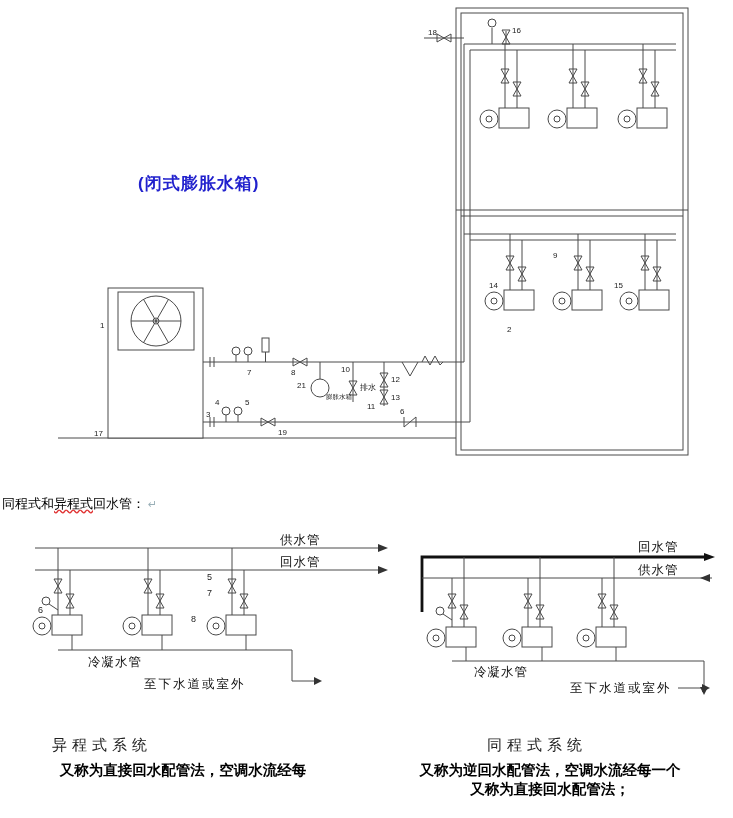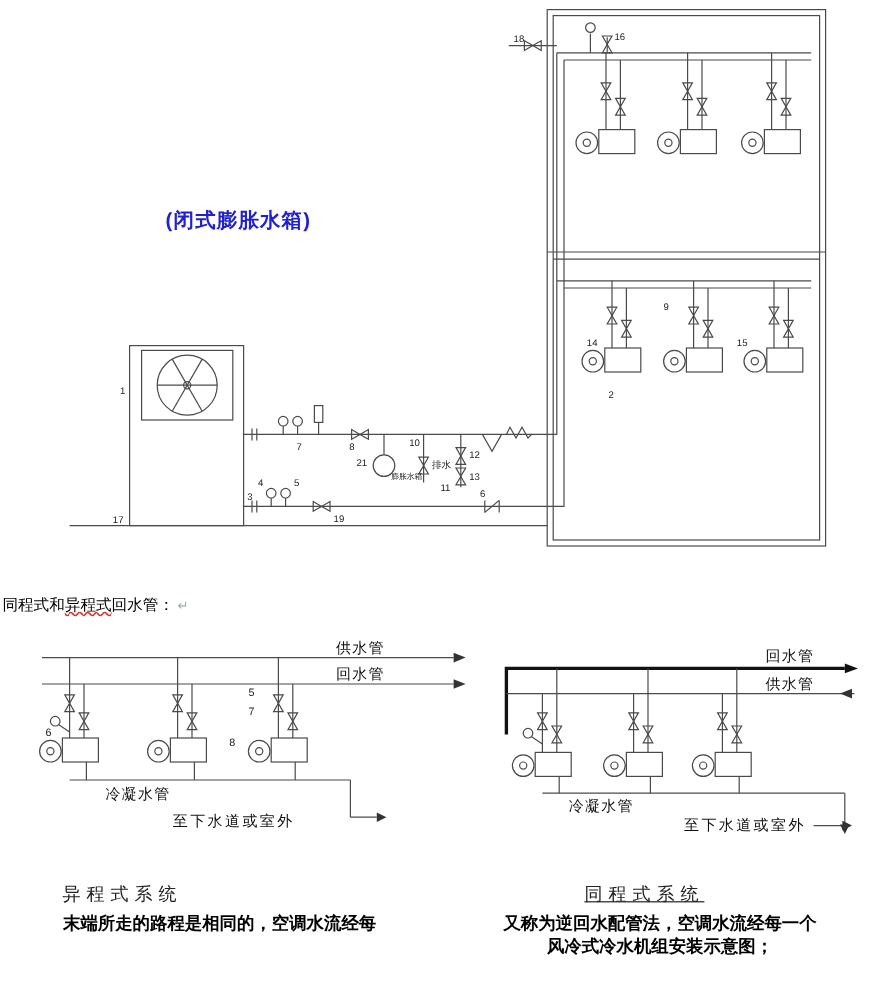--- a/index.html
+++ b/index.html
@@ -9,21 +9,21 @@
          letter-spacing:3px;color:#2121cd;white-space:nowrap;}
   .subtitle{position:absolute;left:138px;top:150px;font-size:17px;font-weight:bold;
             letter-spacing:1px;color:#2121cd;white-space:nowrap;margin-top:22px;}
   .section-heading{position:absolute;left:2px;top:481px;font-size:13px;color:#000;white-space:nowrap;margin-top:14px;}
   .spell{text-decoration:underline;text-decoration-style:wavy;text-decoration-color:#e03030;
          text-decoration-skip-ink:none;}
   .pmark{color:#9ab0b8;font-size:11px;margin-left:3px;}
   .sys-title{position:absolute;top:736px;width:170px;text-align:left;font-size:15px;
              letter-spacing:5px;color:#222;white-space:nowrap;}
   .sys-title.left{left:52px;}
-  .sys-title.right{left:487px;text-decoration:underline;}
+  .sys-title.right{left:487px;}
   .caption{position:absolute;top:761px;text-align:center;font-size:14.5px;font-weight:bold;
            line-height:19px;color:#000;}
   .caption.left{left:26px;width:314px;}
   .caption.right{left:388px;width:324px;}
   svg{position:absolute;left:0;}
   svg text{font-family:"Liberation Sans","DejaVu Sans",sans-serif;}
 </style>
 </head>
 <body>
 
@@ -276,20 +276,20 @@
       <text x="638" y="61">供水管</text>
       <text x="474" y="163">冷凝水管</text>
       <text x="570" y="179" letter-spacing="2">至下水道或室外</text>
     </g>
   </svg>
 
   <div class="sys-title left">异程式系统</div>
   <div class="sys-title right">同程式系统</div>
 
   <div class="caption left">
-    <div>末端所走的路程是相同的，空调水流经每</div>
+    <div>又称为直接回水配管法，空调水流经每</div>
   </div>
   <div class="caption right">
     <div>又称为逆回水配管法，空调水流经每一个</div>
-    <div>风冷式冷水机组安装示意图；</div>
+    <div>又称为直接回水配管法；</div>
   </div>
 
 </div>
 
 </body></html>

